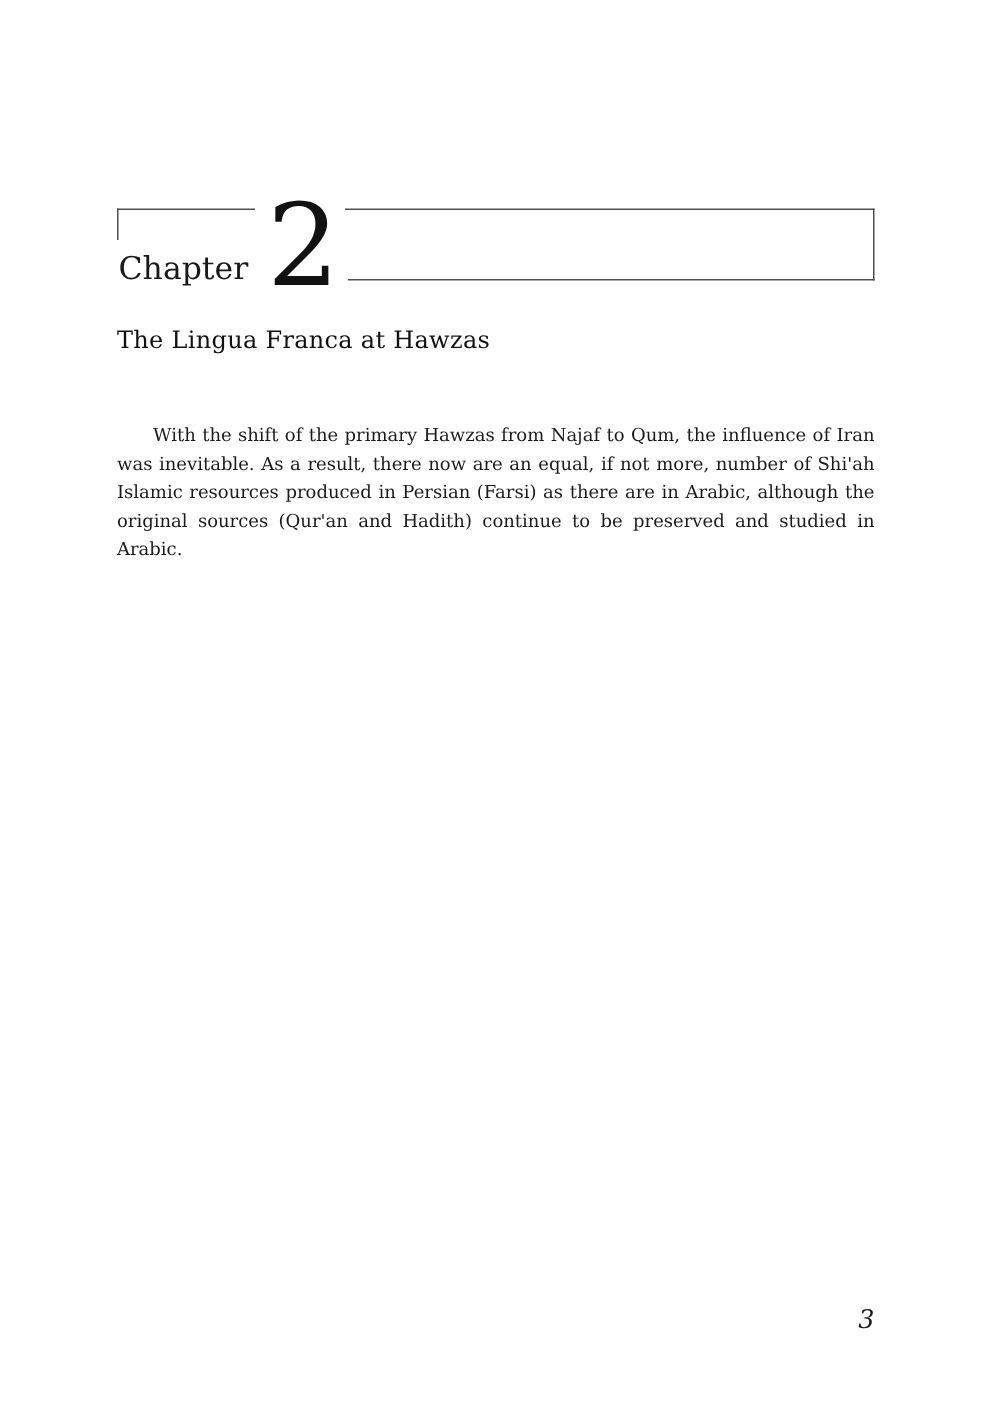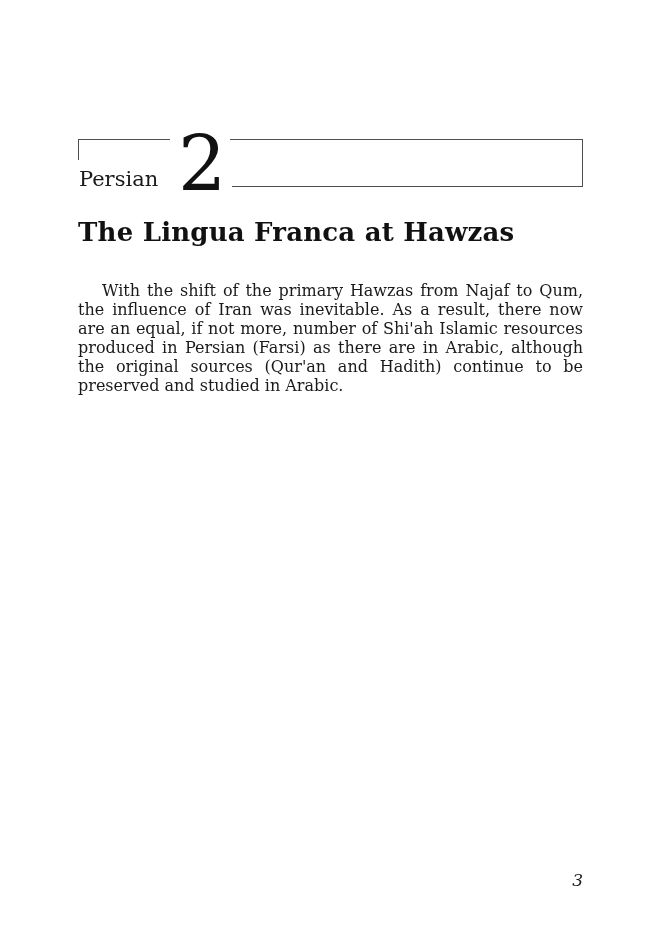--- a/index.html
+++ b/index.html
@@ -56,34 +56,34 @@
     white-space: nowrap;
   }
 
   
   .section-title {
     position: absolute;
     left: 78px;
     top: 219px;
     width: 505px;
     margin: 0;
-    font-size: 26px;
-    font-weight: bold;
+    font-size: 16px;
+    font-weight: normal;
     line-height: 1;
     color: #111111;
     letter-spacing: 0.2px;
   }
 
   
   .body-copy {
     position: absolute;
     left: 78px;
     top: 281px;
     width: 505px;
-    font-size: 16px;
+    font-size: 12px;
     line-height: 19px;
     text-align: justify;
     color: var(--text);
   }
   .body-copy p {
     margin: 0;
     padding: 0;
     text-indent: 24px;
   }
 
@@ -102,21 +102,21 @@
 <body>
 
 <div class="sheet">
 
   <div class="chapter-box">
     <span class="rule rule-top-left"></span>
     <span class="rule rule-top-right"></span>
     <span class="rule rule-left-stub"></span>
     <span class="rule rule-right-edge"></span>
     <span class="rule rule-bottom"></span>
-    <span class="chapter-label">Persian</span>
+    <span class="chapter-label">Chapter</span>
     <span class="chapter-number">2</span>
   </div>
 
   <h1 class="section-title">The Lingua Franca at Hawzas</h1>
 
   <div class="body-copy">
     <p>With the shift of the primary Hawzas from Najaf to Qum, the influence of Iran was inevitable. As a result, there now are an equal, if not more, number of Shi'ah Islamic resources produced in Persian (Farsi) as there are in Arabic, although the original sources (Qur'an and Hadith) continue to be preserved and studied in Arabic.</p>
   </div>
 
   <div class="page-number">3</div>

